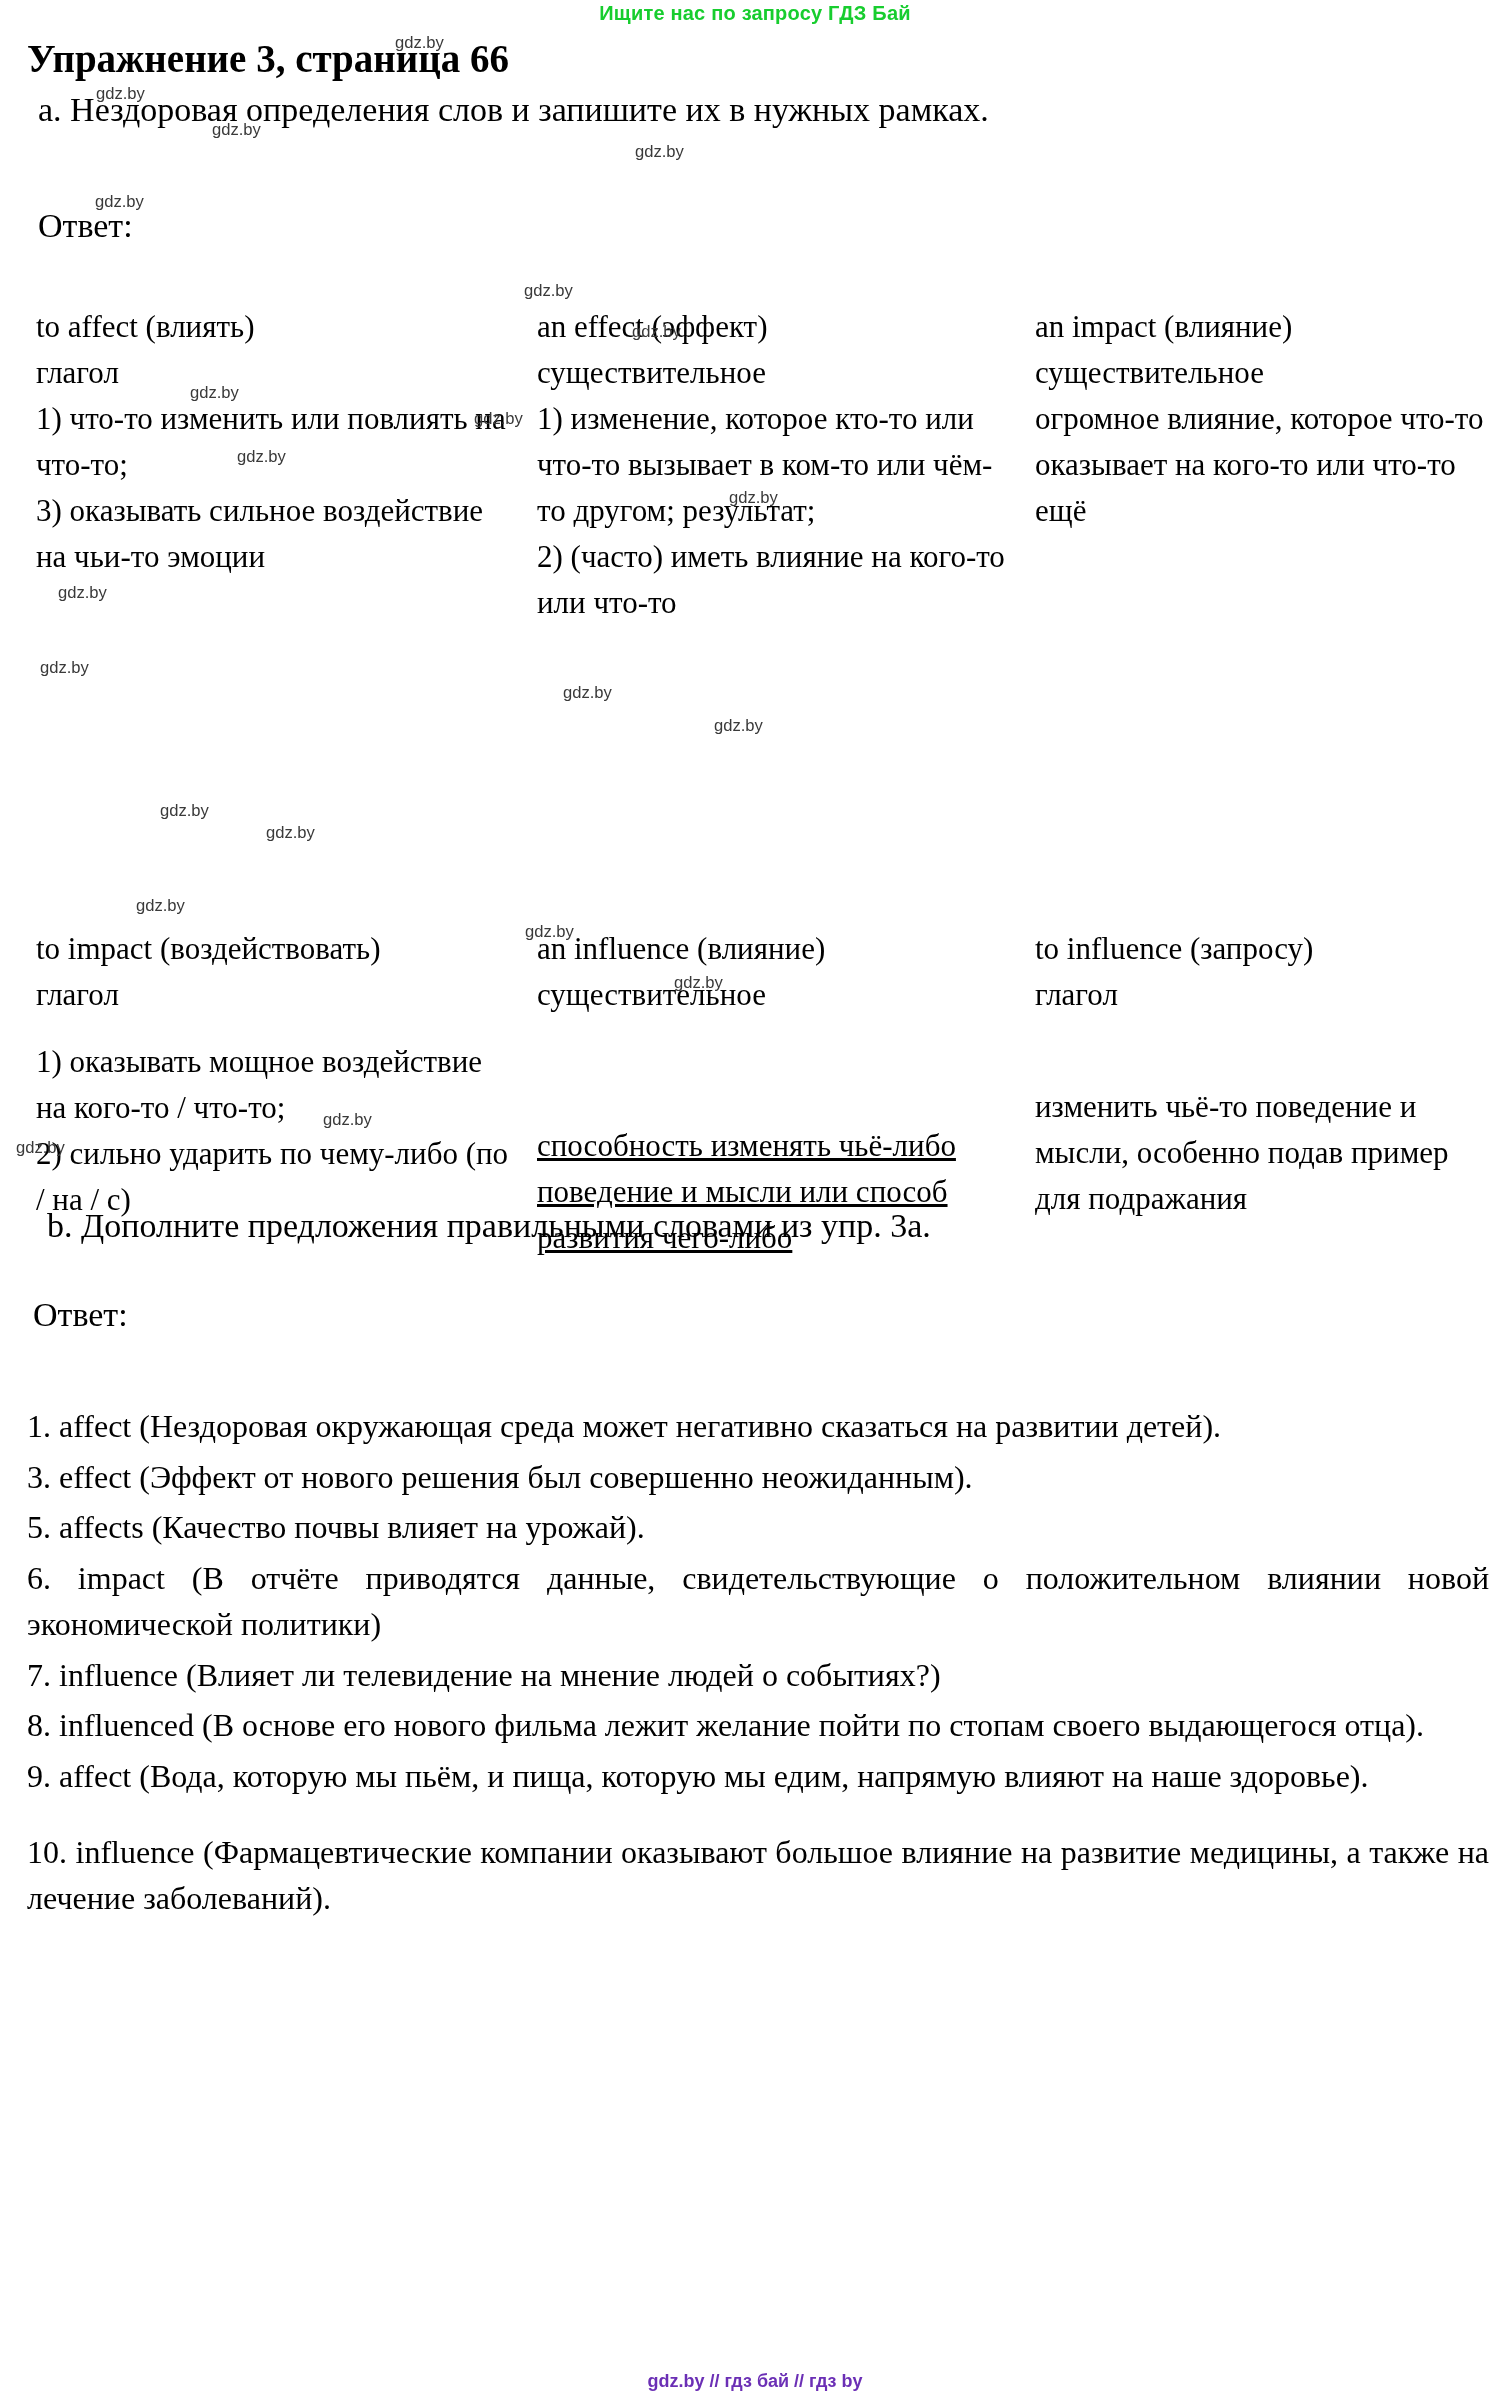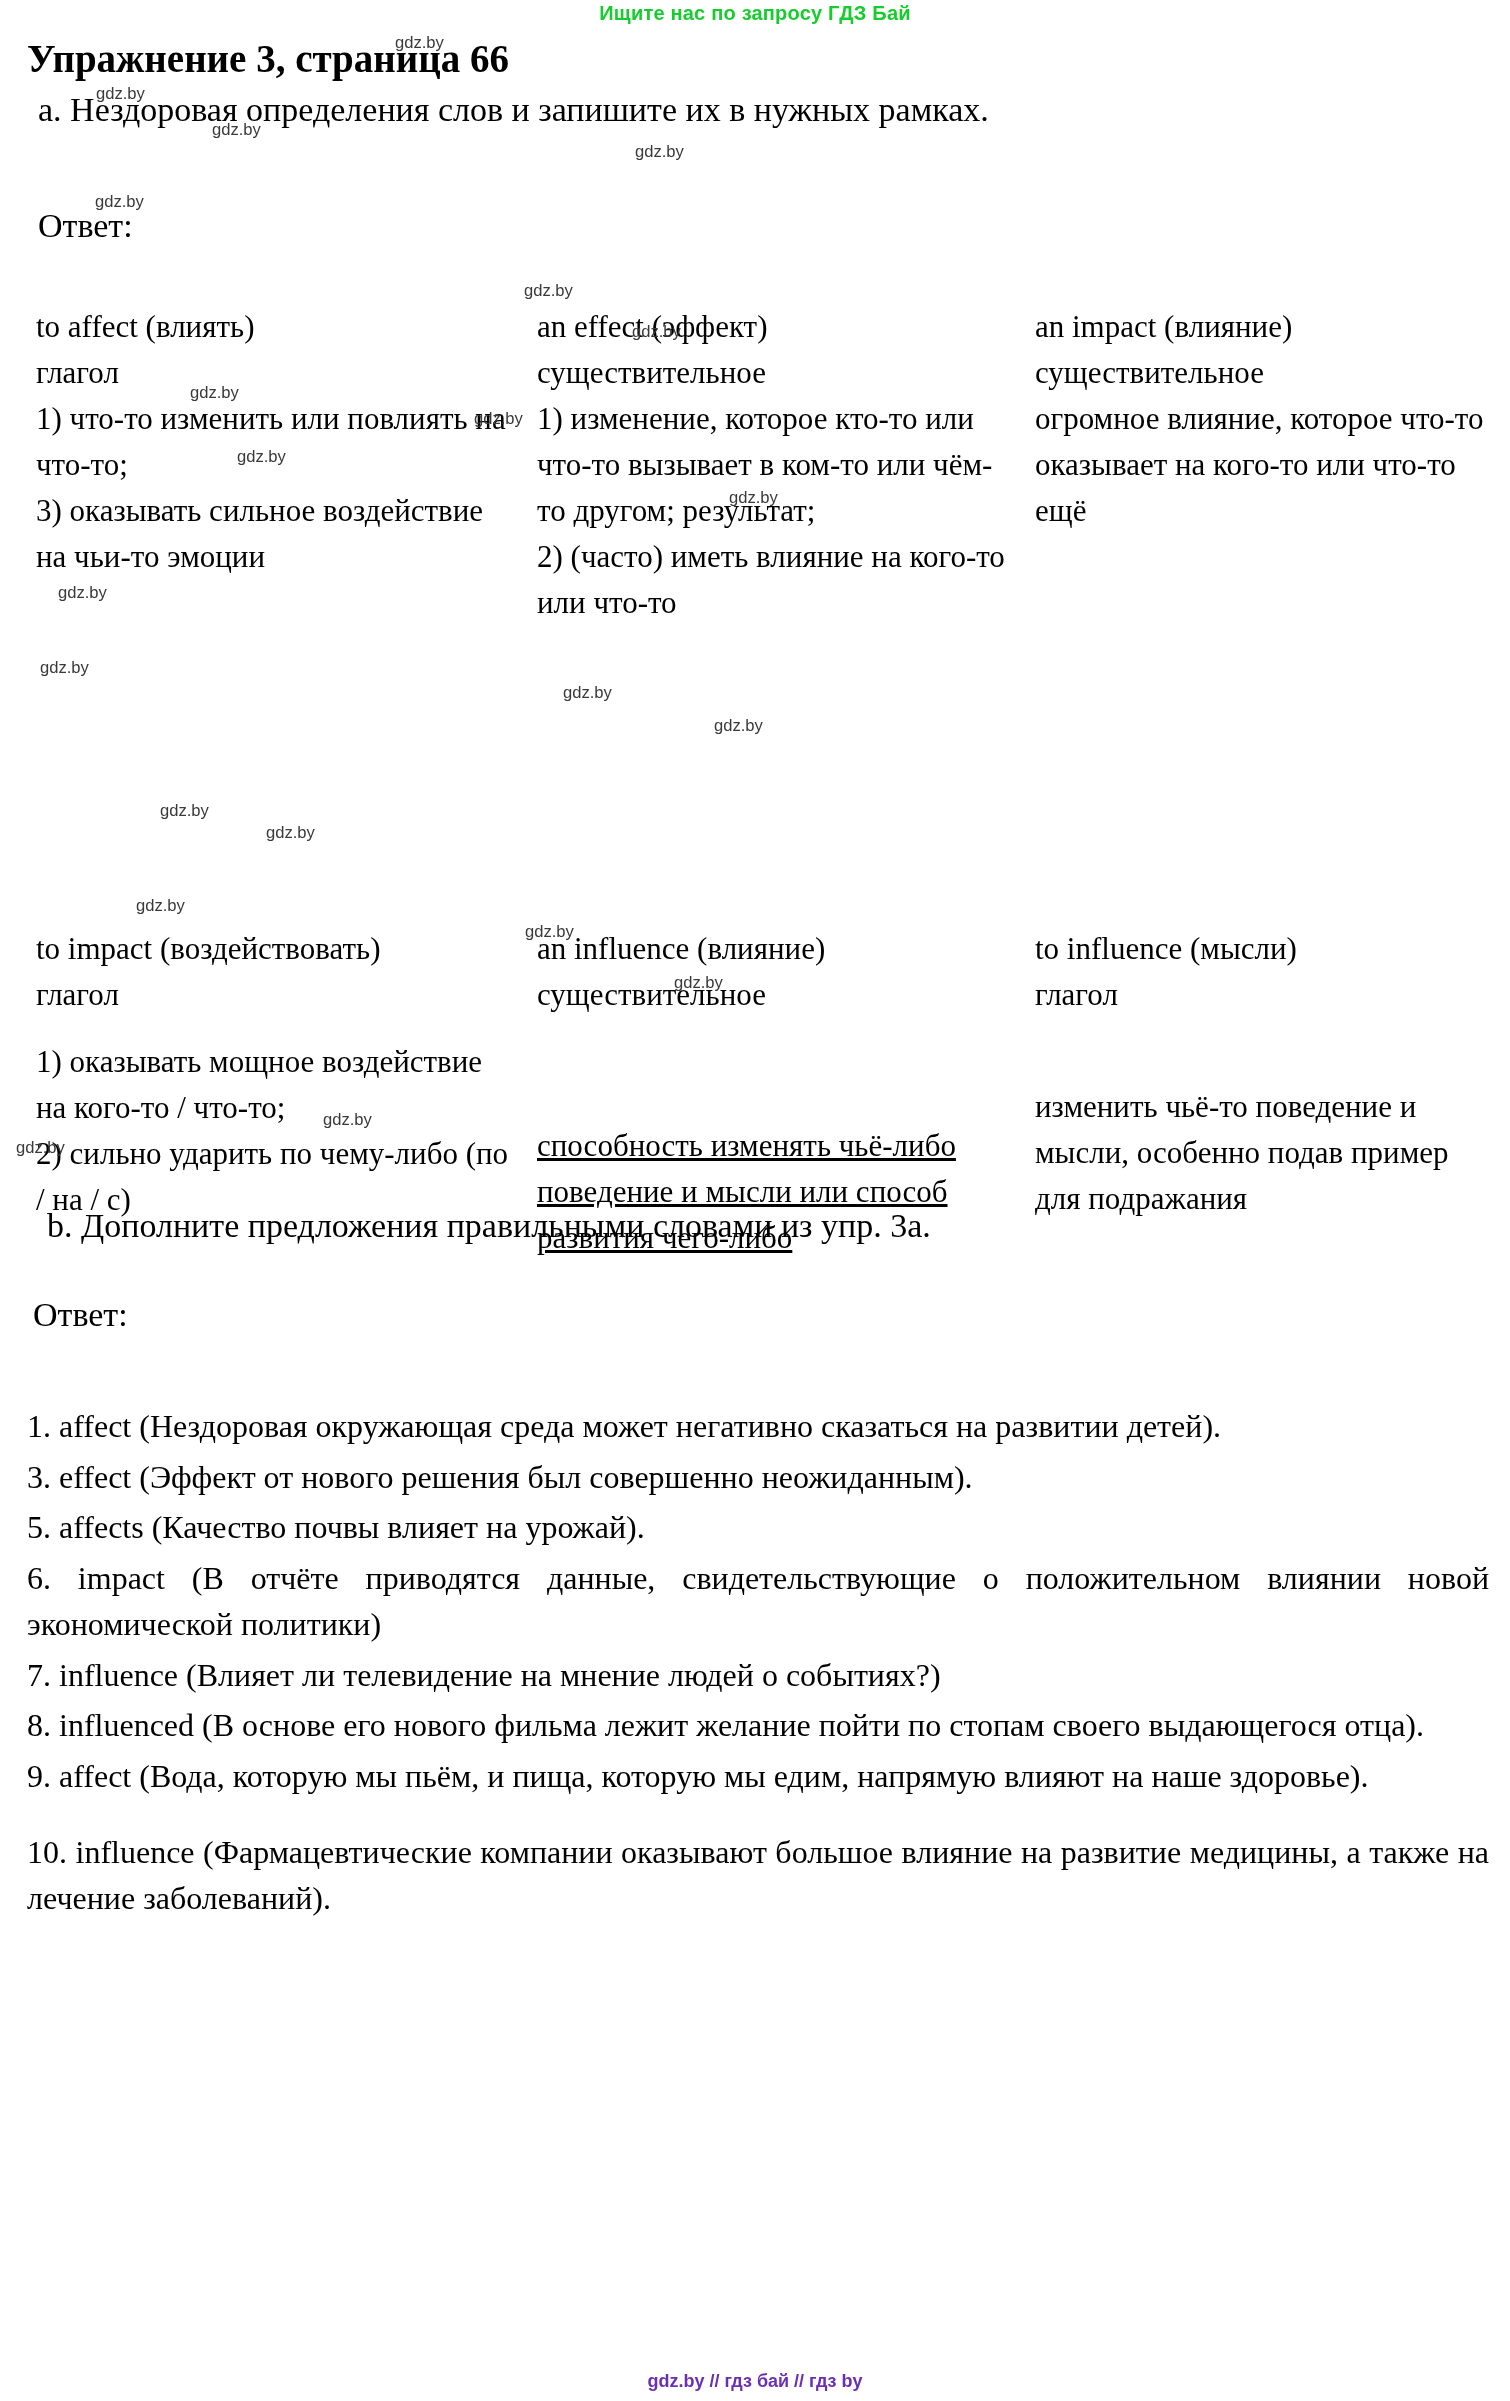--- a/index.html
+++ b/index.html
@@ -178,21 +178,21 @@
         <span class="pos">глагол</span>
         <span class="sense" style="display:block;margin-top:20.5px;">1) оказывать мощное воздействие на кого-то / что-то;</span>
         <span class="sense">2) сильно ударить по чему-либо (по / на / с)</span>
       </div>
       <div class="def-col col-2" style="top:460px;">
         <span class="headword">an influence (влияние)</span>
         <span class="pos">существительное</span>
         <span class="sense" style="display:block;margin-top:105px;text-decoration:underline;">способность изменять чьё-либо поведение и мысли или способ развития чего-либо</span>
       </div>
       <div class="def-col col-3" style="top:460px;">
-        <span class="headword">to influence (мысли)</span>
+        <span class="headword">to influence (запросу)</span>
         <span class="pos">глагол</span>
         <span class="sense" style="display:block;margin-top:66px;">изменить чьё-то поведение и мысли, особенно подав пример для подражания</span>
       </div>
     </div>
 
   </div>
 
   <div class="task-b-text">b. Дополните предложения правильными словами из упр. 3a.</div>
   <div class="answer-label-b">Ответ:</div>
 

